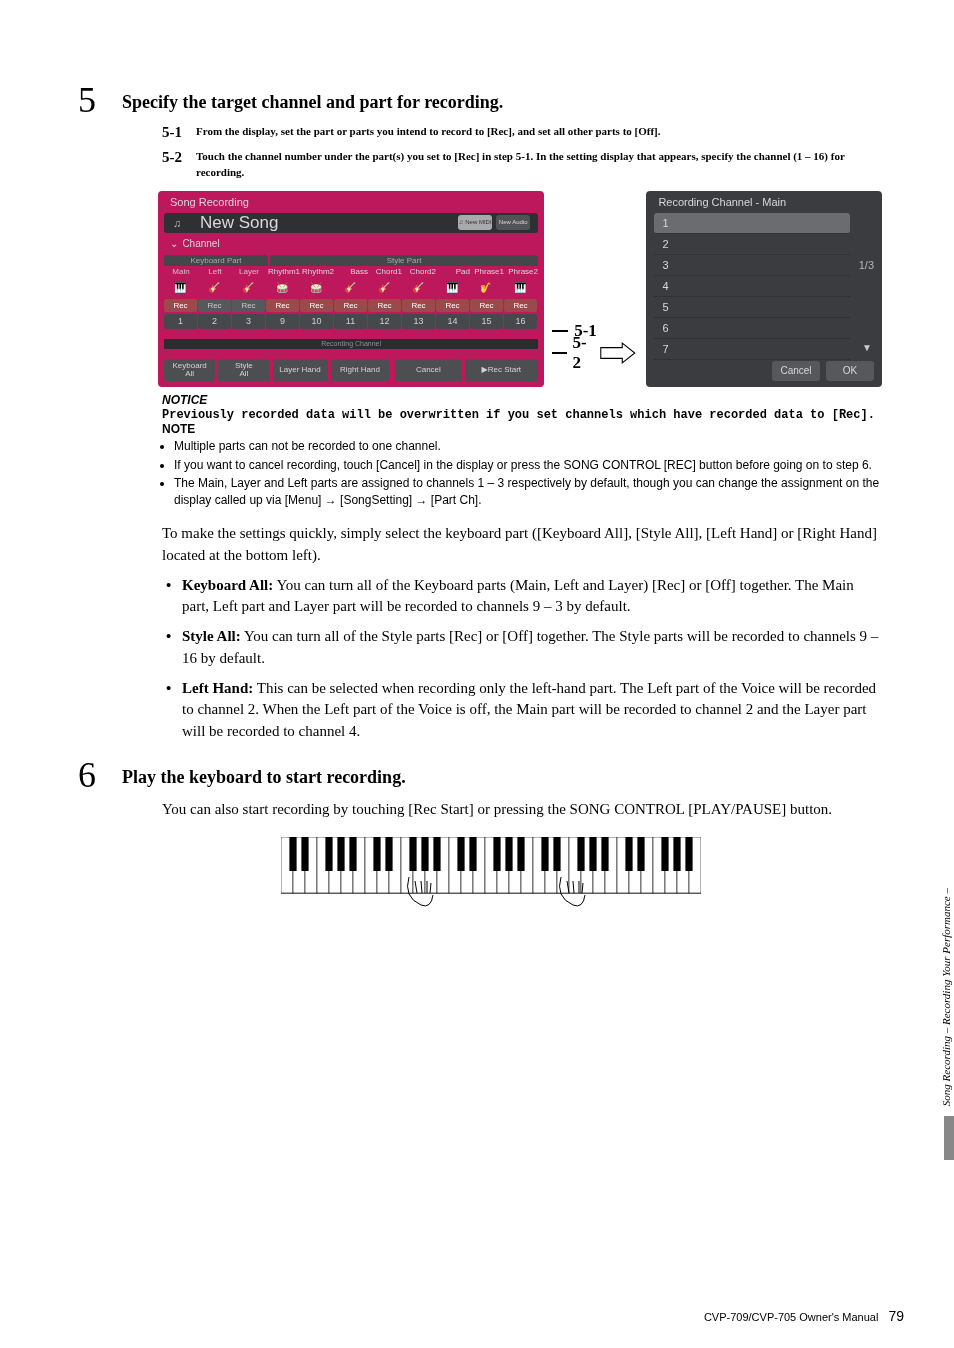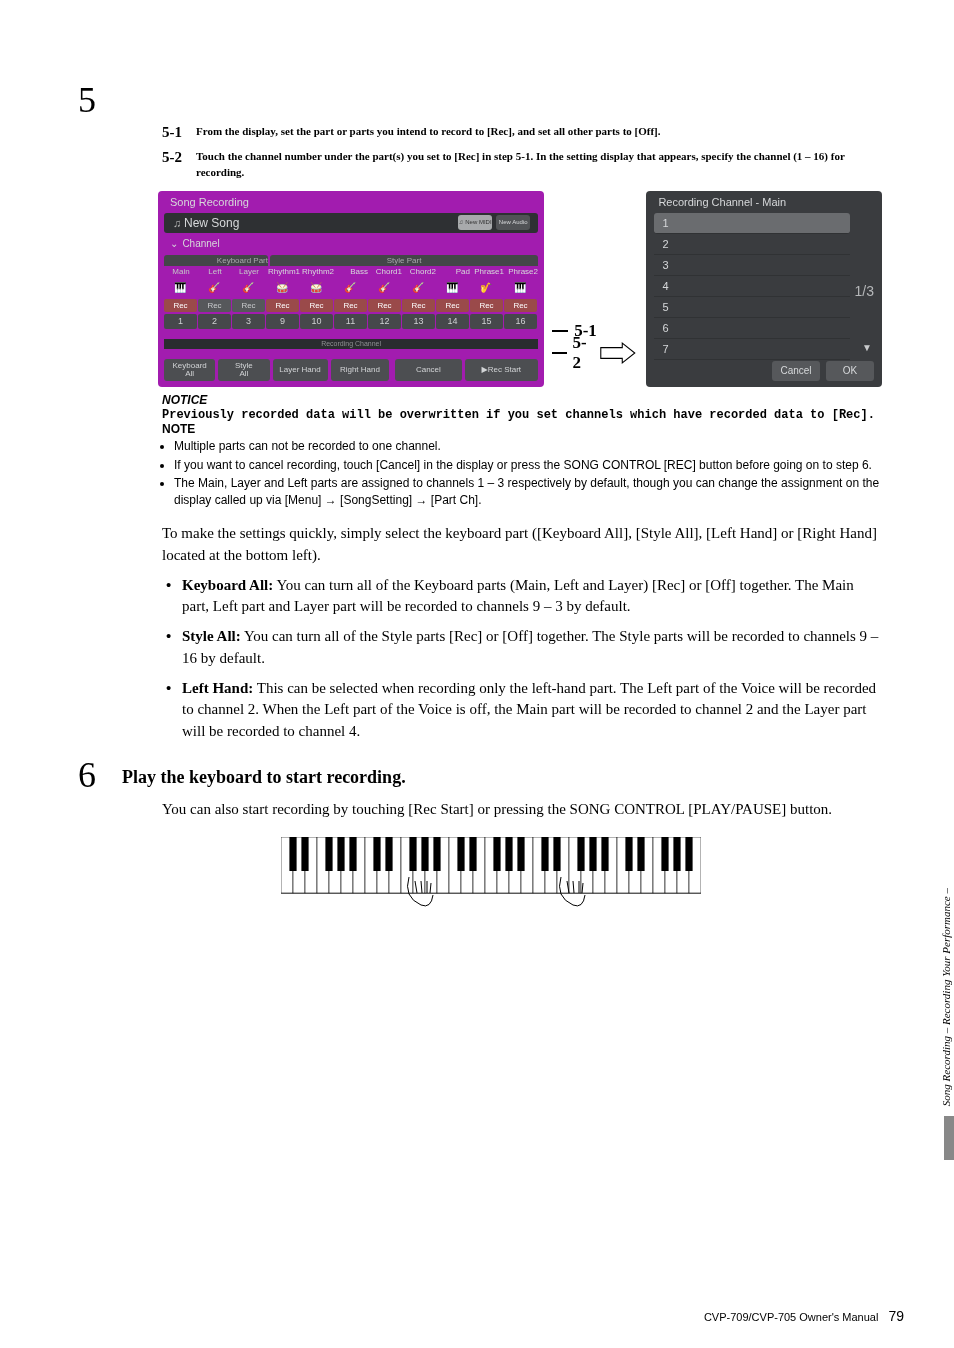--- a/index.html
+++ b/index.html
@@ -5,32 +5,32 @@
 html,body{margin:0;padding:0;background:#fff;font-family:Georgia,'Times New Roman',serif;color:#000}
 .page{width:954px;height:1348px;position:relative;margin:0 auto;box-sizing:border-box;padding:82px 50px 40px 78px}
 .step{display:flex;align-items:flex-start;margin-bottom:6px}
 .step-num{font-family:Georgia,serif;font-size:36px;line-height:1;min-width:44px;text-align:left;font-weight:400}
 .step-title{font-weight:bold;font-size:18px;padding-top:10px;font-family:Georgia,serif}
 .step-body{margin-left:84px;margin-right:22px}
 .substep{display:flex;margin-bottom:8px;font-family:Georgia,serif}
 .sub-num{font-weight:bold;font-size:15px;min-width:34px}
 .sub-txt{font-weight:bold;font-size:11px;line-height:1.45}
 .screens{display:flex;align-items:center;margin:10px 0 6px -4px}
-.screen1{width:436px;height:196px;background:#a21caf;border-radius:4px;position:relative;font-family:Arial,Helvetica,sans-serif;color:#d6d8da;font-size:10px;overflow:hidden}
+.screen1{width:436px;height:196px;background:#be185d;border-radius:4px;position:relative;font-family:Arial,Helvetica,sans-serif;color:#d6d8da;font-size:10px;overflow:hidden}
 .s1-title{position:absolute;top:5px;left:12px;font-size:11px}
 .s1-tab{position:absolute;top:22px;left:6px;right:6px;height:20px;background:#2e3033;border-radius:3px;display:flex;align-items:center}
 .s1-note{width:14px;height:14px;margin-left:6px;display:flex;align-items:center;justify-content:center;font-size:11px;color:#bbb}
-.s1-newsong{margin-left:0;font-size:12px}
+.s1-newsong{margin-left:16px;font-size:17px}
 .s1-pills{position:absolute;right:8px;top:2px;display:flex;gap:4px}
 .pill{width:34px;height:15px;background:#515356;border-radius:3px;font-size:6px;display:flex;align-items:center;justify-content:center;gap:2px}
 .pill.active{background:#a8aaac;color:#333}
 .s1-ch{position:absolute;top:47px;left:12px;font-size:10px;display:flex;align-items:center;gap:4px}
 .s1-grid{position:absolute;top:64px;left:6px;right:6px}
 .grid-hdr{display:flex;font-size:8px;color:#a7a9ab}
-.hdr-k{width:104px;text-align:right;background:#444649;border-radius:3px 3px 0 0;padding:1px 0}
+.hdr-k{width:104px;text-align:center;background:#444649;border-radius:3px 3px 0 0;padding:1px 0}
 .hdr-s{flex:1;text-align:center;background:#444649;border-radius:3px 3px 0 0;padding:1px 0;margin-left:2px}
 .grid-lbls{display:flex;font-size:8px}
 .gc{width:34px;text-align:center;color:#c4c6c8;padding:1px 0}
 .gc2{width:34px;text-align:right;padding:1px 0}
 .grid-icons{display:flex}
 .ic{width:34px;height:22px;display:flex;align-items:center;justify-content:center;color:#b8bab8}
 .grid-recs{display:flex;gap:1px}
 .rec{width:33px;height:13px;background:#56585b;border-radius:2px;font-size:8px;display:flex;align-items:center;justify-content:center;color:#c9cbcd}
 .rec.on{background:#9a4a4a;color:#fff}
 .grid-nums{display:flex;gap:1px;margin-top:2px}
@@ -44,21 +44,21 @@
 .callouts{margin-left:8px}
 .co{display:flex;align-items:center;height:18px;margin-bottom:4px}
 .co-line{width:16px;height:2px;background:#000}
 .co-lbl{font-family:Georgia,serif;font-size:17px;font-weight:bold;margin:0 6px}
 .arrow{width:42px;height:24px}
 .screen2{width:266px;height:196px;background:#3a3c3f;border-radius:4px;position:relative;font-family:Arial,Helvetica,sans-serif;color:#d6d8da;font-size:10px;margin-left:10px}
 .s2-title{position:absolute;top:5px;left:12px;font-size:11px}
 .s2-list{position:absolute;top:22px;left:8px;right:32px}
 .s2-row{height:20px;border-bottom:1px solid #303234;display:flex;align-items:center;padding-left:8px;font-size:11px}
 .s2-row.sel{background:#6a6c6f;border-radius:3px}
-.s2-pg{position:absolute;right:8px;top:92px;font-size:14px;color:#b5b7b9}
+.s2-pg{position:absolute;right:8px;top:68px;font-size:11px;color:#b5b7b9}
 .s2-dn{position:absolute;right:10px;bottom:34px;color:#c8cacc;font-size:10px}
 .s2-bot{position:absolute;bottom:6px;right:8px;display:flex;gap:6px}
 .s2-btn{width:48px;height:20px;background:#56585b;border-radius:3px;font-size:10px;display:flex;align-items:center;justify-content:center}
 .notice-h{font-family:Arial,Helvetica,sans-serif;font-weight:bold;font-style:italic;font-size:12px;margin-top:6px}
 .notice-t{font-family:Liberation Mono, monospace;font-weight:bold;font-size:12px;margin-top:1px}
 .note-h{font-family:Arial,Helvetica,sans-serif;font-weight:bold;font-size:12px;margin-top:0}
 .note-list{font-family:Arial,Helvetica,sans-serif;font-size:12px;margin:2px 0 0 0;padding-left:12px;line-height:1.4}
 .note-list li{margin-bottom:2px}
 .para{font-family:Georgia,serif;font-size:15px;line-height:1.45;margin-top:14px}
 .def-list{font-family:Georgia,serif;font-size:15px;line-height:1.45;margin:8px 0 0 0;padding-left:20px}
@@ -76,20 +76,21 @@
 .footer{position:absolute;bottom:24px;right:50px;font-family:Arial,Helvetica,sans-serif;font-size:11px;color:#000;display:flex;align-items:baseline;gap:10px}
 .footer .pg{font-size:14px}
 </style>
 </head>
 <body>
 
 <div class="page">
 
   <div class="step">
     <div class="step-num">5</div>
+    <div class="step-title">Specify the target channel and part for recording.</div>
   </div>
 
   <div class="step-body">
     <div class="substep">
       <div class="sub-num">5-1</div>
       <div class="sub-txt">From the display, set the part or parts you intend to record to [Rec], and set all other parts to [Off].</div>
     </div>
     <div class="substep">
       <div class="sub-num">5-2</div>
       <div class="sub-txt">Touch the channel number under the part(s) you set to [Rec] in step 5-1. In the setting display that appears, specify the channel (1 – 16) for recording.</div>

